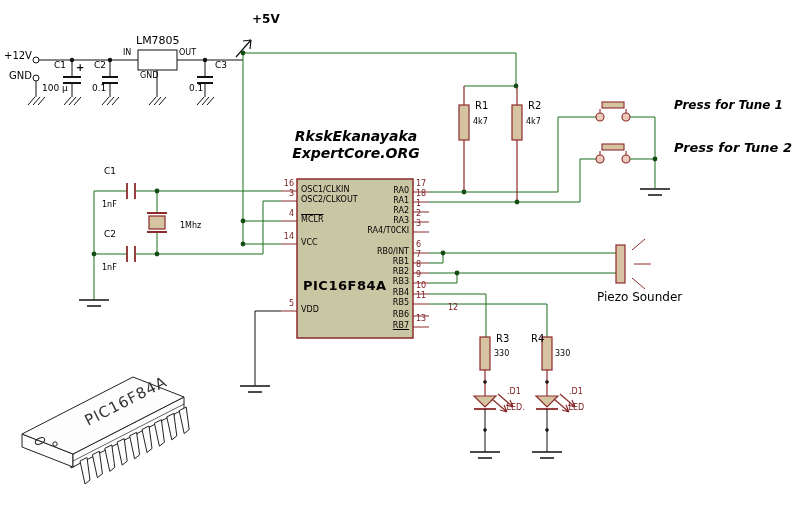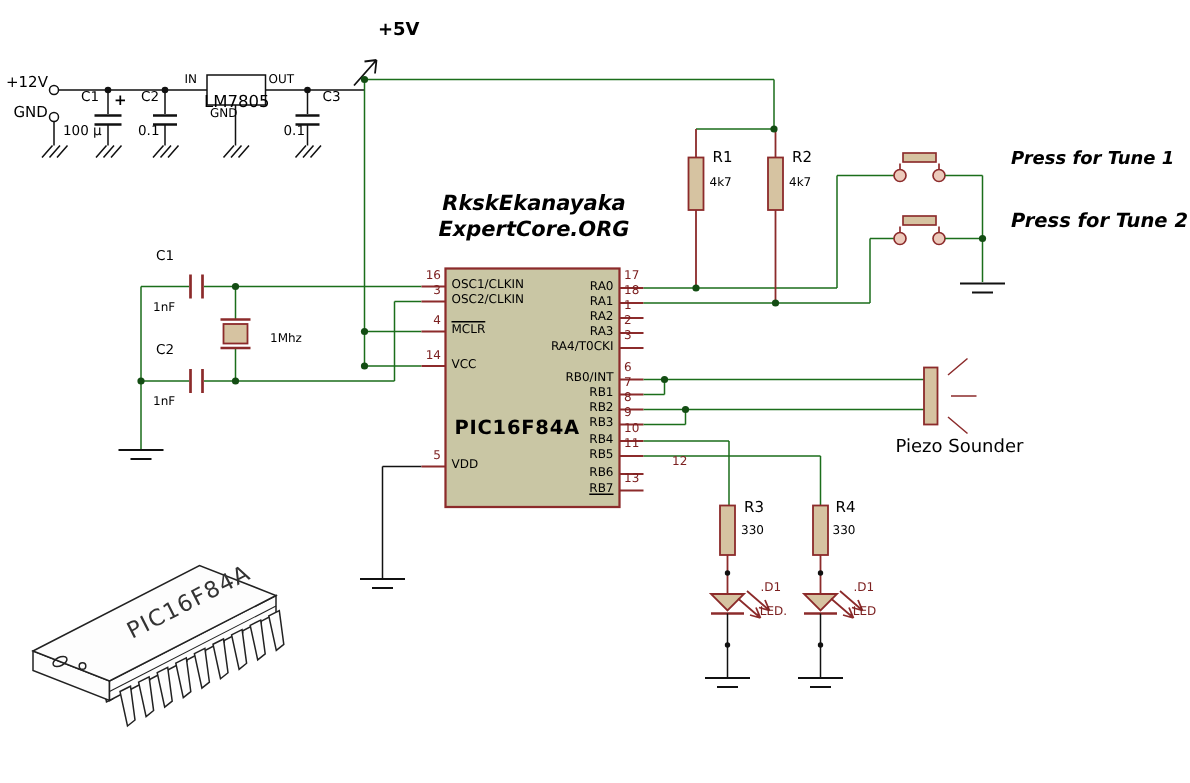--- a/index.html
+++ b/index.html
@@ -2,21 +2,21 @@
 <html><head>
 <meta charset="utf-8">
 <style>
   html,body{margin:0;padding:0;background:#fff;}
   .stage{position:relative;width:793px;height:522px;background:#ffffff;overflow:hidden;
          font-family:"DejaVu Sans","Liberation Sans",sans-serif;color:#000;}
   .stage svg{position:absolute;left:0;top:0;}
   .lbl{position:absolute;white-space:nowrap;font-size:9px;line-height:1;color:#000;}
   .s8{font-size:8px;}
   .s10{font-size:10px;}
-  .s11{font-size:11px;margin-top:27px;}
+  .s11{font-size:11px;}
   .s12{font-size:12px;}
   .bold{font-weight:bold;}
   .bi{font-weight:bold;font-style:italic;}
   .maroon{color:#7c2020;}
   .pin-name{font-size:8px;color:#000;}
   .pin-num{font-size:8px;color:#7c2020;}
   .ralign{text-align:right;}
   .overline{text-decoration:overline;}
   .title{font-size:14px;font-weight:bold;font-style:italic;text-align:center;width:180px;}
   .chipname{font-size:13px;font-weight:bold;letter-spacing:0.5px;}
@@ -208,21 +208,21 @@
 
 <div class="lbl" style="left:104px;top:167px;">C1</div>
 <div class="lbl s8" style="left:102px;top:201px;">1nF</div>
 <div class="lbl" style="left:104px;top:230px;">C2</div>
 <div class="lbl s8" style="left:102px;top:264px;">1nF</div>
 <div class="lbl s8" style="left:180px;top:222px;">1Mhz</div>
 
 <div class="lbl chipname" style="left:303px;top:279px;">PIC16F84A</div>
 
 <div class="lbl pin-name" style="left:301px;top:186px;">OSC1/CLKIN</div>
-<div class="lbl pin-name" style="left:301px;top:196px;">OSC2/CLKIN</div>
+<div class="lbl pin-name" style="left:301px;top:196px;">OSC2/CLKOUT</div>
 <div class="lbl pin-name overline" style="left:301px;top:216px;">MCLR</div>
 <div class="lbl pin-name" style="left:301px;top:239px;">VCC</div>
 <div class="lbl pin-name" style="left:301px;top:306px;">VDD</div>
 
 <div class="lbl pin-num ralign" style="left:268px;top:180px;width:26px;">16</div>
 <div class="lbl pin-num ralign" style="left:268px;top:190px;width:26px;">3</div>
 <div class="lbl pin-num ralign" style="left:268px;top:210px;width:26px;">4</div>
 <div class="lbl pin-num ralign" style="left:268px;top:233px;width:26px;">14</div>
 <div class="lbl pin-num ralign" style="left:268px;top:300px;width:26px;">5</div>
 
@@ -253,21 +253,21 @@
 <div class="lbl pin-num" style="left:416px;top:292px;">11</div>
 <div class="lbl pin-num" style="left:416px;top:304px;margin-left:32px;">12</div>
 <div class="lbl pin-num" style="left:416px;top:315px;">13</div>
 
 <div class="lbl s10" style="left:475px;top:101px;">R1</div>
 <div class="lbl s8" style="left:473px;top:118px;">4k7</div>
 <div class="lbl s10" style="left:528px;top:101px;">R2</div>
 <div class="lbl s8" style="left:526px;top:118px;">4k7</div>
 <div class="lbl s10" style="left:496px;top:334px;">R3</div>
 <div class="lbl s8" style="left:494px;top:350px;">330</div>
-<div class="lbl s10" style="left:557px;top:334px;">R4</div>
+<div class="lbl s10" style="left:531px;top:334px;">R4</div>
 <div class="lbl s8" style="left:555px;top:350px;">330</div>
 
 <div class="lbl bi" style="left:674px;top:99px;font-size:12px;">Press for Tune 1</div>
 <div class="lbl bi" style="left:674px;top:141px;font-size:13px;">Press for Tune 2</div>
 
 <div class="lbl s12" style="left:597px;top:291px;">Piezo Sounder</div>
 
 <div class="lbl s8 maroon" style="left:507px;top:388px;">.D1</div>
 <div class="lbl s8 maroon" style="left:504px;top:404px;">.LED.</div>
 <div class="lbl s8 maroon" style="left:569px;top:388px;">.D1</div>

